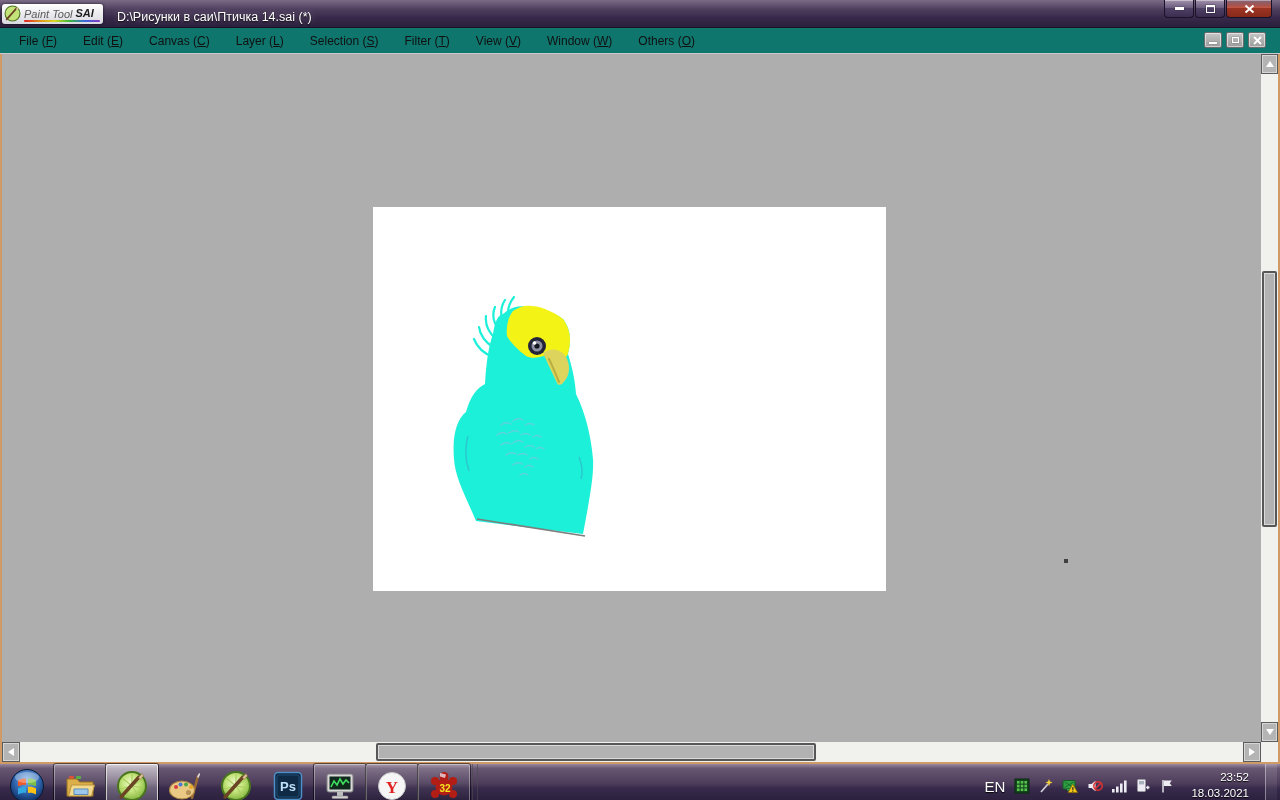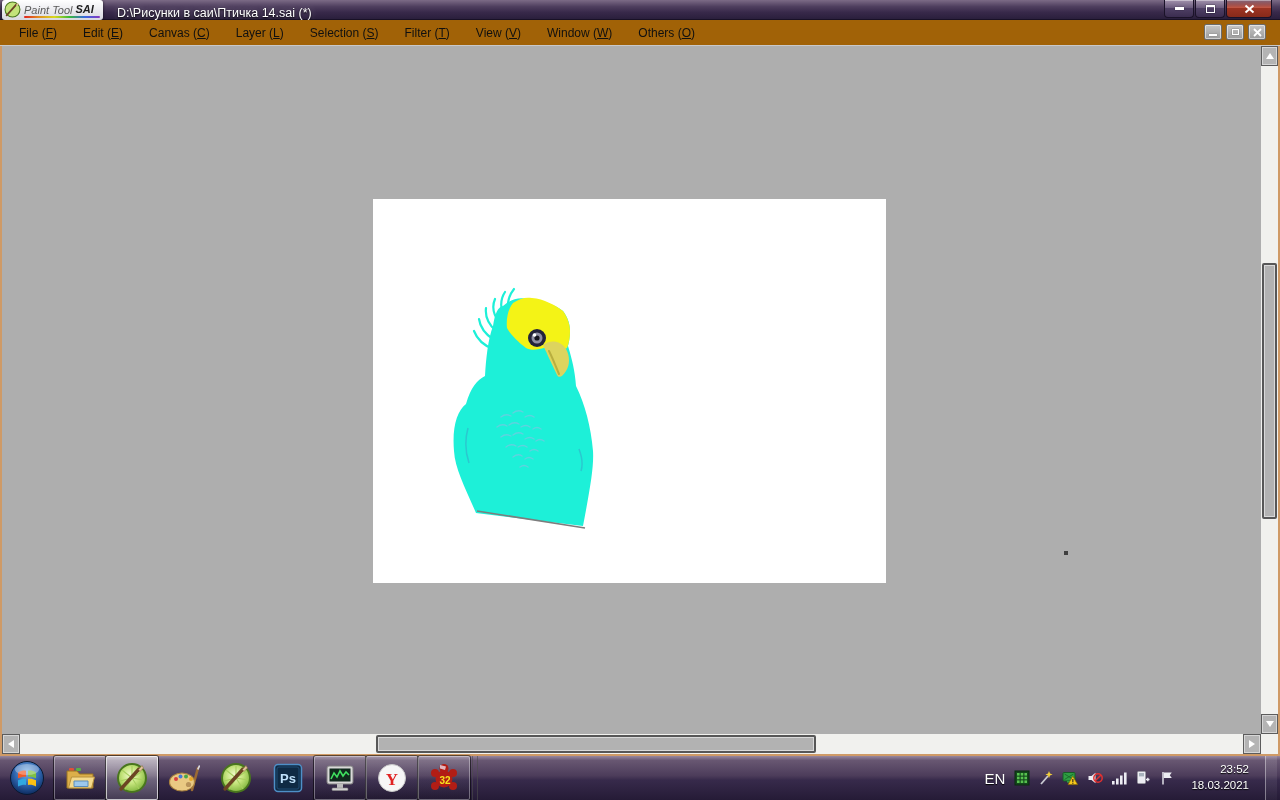--- a/index.html
+++ b/index.html
@@ -1,20 +1,20 @@
 <!DOCTYPE html>
 <html><head>
 <meta charset="utf-8">
 <style>
   * { box-sizing: border-box; }
   html,body { width:1280px; height:800px; margin:0; overflow:hidden;
               font-family:"Liberation Sans", sans-serif; background:#000; }
 
   
-  .titlebar { height:20px; position:relative; display:flex; align-items:center;
+  .titlebar { height:28px; position:relative; display:flex; align-items:center;
     background:linear-gradient(180deg,#7c6b86 0%,#4e3e5e 35%,#38294a 65%,#2a1f3c 100%);
     border-bottom:1px solid #191126; }
   .logo-pill { margin-left:2px; height:20px; display:flex; align-items:center; gap:3px;
     background:linear-gradient(#ffffff,#d8d8e0); border-radius:3px; padding:0 9px 0 2px;
     position:relative; box-shadow:0 0 3px rgba(0,0,0,.6); }
   .brand-prefix { font-style:italic; color:#5a5a5a; font-size:11px; }
   .brand-name { font-style:italic; font-weight:bold; color:#1c1c1c; font-size:11px; line-height:1; }
   .rainbow-underline { position:absolute; left:22px; right:3px; bottom:2px; height:2px;
     background:linear-gradient(90deg,#e02020,#e09020,#d8d820,#38b838,#3868e0,#8838c0); border-radius:1px; }
   .titlebar-title { margin-left:14px; color:#fff; font-size:12.5px; text-shadow:0 1px 2px #000, 0 0 6px rgba(255,255,255,.35);margin-top:6px; }
@@ -22,21 +22,21 @@
   .win-btn { width:30px; height:18px; border:1px solid #1a1228; border-top:none;
     border-radius:0 0 4px 4px; display:flex; align-items:center; justify-content:center;
     background:linear-gradient(#a393ad,#6c5c7e 45%,#4e3f64 50%,#3b2d50);
     box-shadow:inset 0 1px 0 rgba(255,255,255,.4); }
   .win-btn.close { width:46px;
     background:linear-gradient(#e6a292,#c2564422 0,#c05644 45%,#9c3322 50%,#872a1a); }
   .glyph-min { width:9px; height:3px; background:#fff; box-shadow:0 0 1px #000; }
   .glyph-restore { width:9px; height:8px; border:1px solid #fff; box-shadow:0 0 1px #000, inset 0 1px 0 #fff; }
 
   
-  .menubar { height:26px; background:#a16207; border-bottom:1px solid #c9c9c9;
+  .menubar { height:26px; background:#0f766e; border-bottom:1px solid #c9c9c9;
     display:flex; align-items:center; padding-left:6px; position:relative;
     font-size:12px; color:#101010; }
   .menu-items { display:flex; }
   .menu-item { padding:5px 13px; cursor:default; }
   .mdi-controls { position:absolute; right:14px; top:4px; display:flex; gap:4px; }
   .mdi-btn { width:18px; height:16px; border:1px solid #6b6b6b; border-radius:2px;
     background:linear-gradient(#c6c6c6,#9b9b9b); box-shadow:inset 0 0 0 1px rgba(255,255,255,.5);
     display:flex; align-items:center; justify-content:center; }
   .mdi-min { width:8px; height:2px; background:#fff; box-shadow:0 0 1px #444; margin-top:6px; }
   .mdi-restore { width:7px; height:6px; border:1px solid #fff; box-shadow:0 0 1px #444; }

